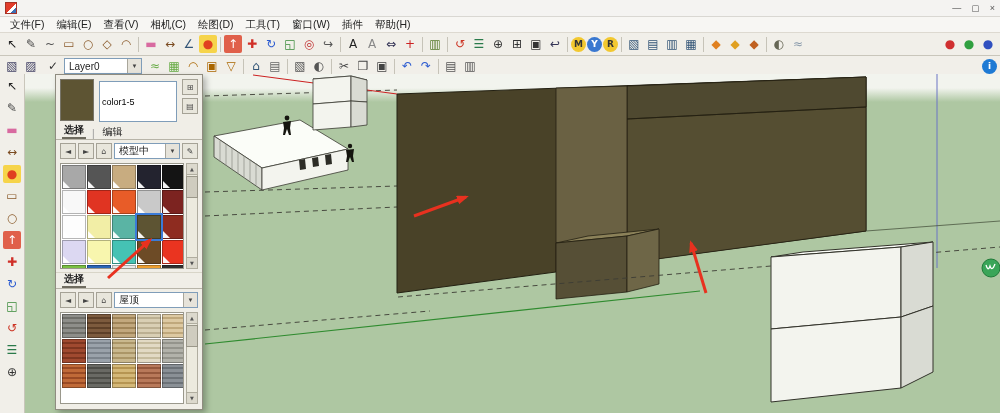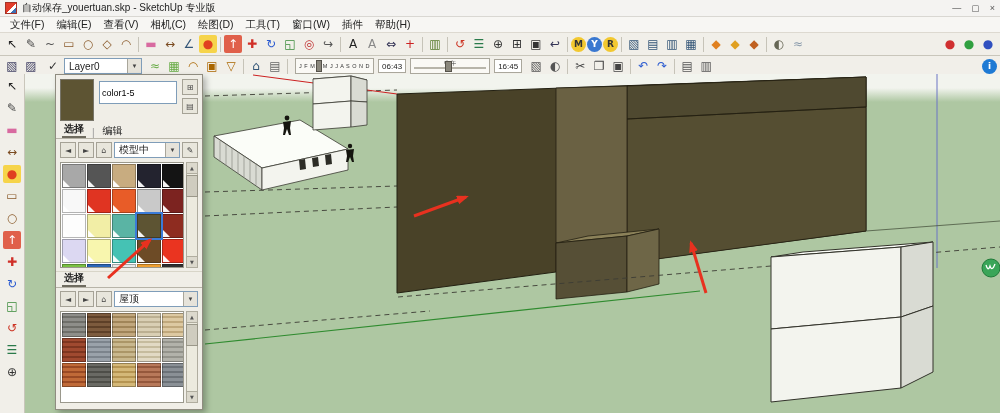--- a/index.html
+++ b/index.html
@@ -60,21 +60,21 @@
   .viewport svg{display:block}
 
   
   .panel{position:absolute;left:55px;top:74px;width:146px;height:334px;background:#f0eee7;
          border:1px solid #8f8c80;box-shadow:3px 3px 6px rgba(0,0,0,.28);z-index:10;font-size:10px}
   .panel-title{height:14px;background:linear-gradient(#eceade,#d7d4c6);border-bottom:1px solid #b7b4a8;
                display:flex;align-items:center;padding:0 4px;font-size:10px;color:#222}
   .prevrow{display:flex;padding:4px 4px 2px 4px;gap:5px;align-items:flex-start}
   .preview{width:40px;height:40px;border:1px solid #777468}
   .prevcol{flex:1;padding-top:2px}
-  .matname{width:72px;height:13px;border:1px solid #7f9db9;font-size:9px;padding:4px 2px;
+  .matname{width:72px;height:13px;border:1px solid #7f9db9;font-size:9px;padding:13px 2px;
            font-family:"Liberation Sans",sans-serif}
   .prevbtns{display:flex;flex-direction:column;gap:3px}
   .sbtn{width:14px;height:14px;border:1px solid #a5a296;background:#e8e6dc;display:inline-flex;
         align-items:center;justify-content:center;font-size:8px;color:#444;
         font-family:"DejaVu Sans",sans-serif;flex:0 0 auto}
   .tabsrow{height:15px;display:flex;align-items:flex-end;gap:6px;padding:0 6px;border-bottom:1px solid #b7b4a8}
   .ptab{font-size:10px;color:#222;padding:0 2px}
   .ptab.active{font-weight:bold;border-bottom:2px solid #6f6c60}
   .tabsep{color:#999}
   .navrow{height:18px;display:flex;align-items:center;gap:2px;padding:2px 4px}
@@ -103,21 +103,20 @@
             border-top:1px solid #d8d5c8;margin-top:2px}
 
   
   .overlay{position:absolute;left:0;top:0;z-index:50;pointer-events:none}
 </style>
 </head>
 <body>
 
 <div class="titlebar">
   <span class="app-icon"></span>
-  <span>自动保存_youertuan.skp - SketchUp 专业版</span>
   <span class="win-controls">
     <span>—</span>
     <span>▢</span>
     <span>×</span>
   </span>
 </div>
 
 <div class="menubar">
     <span class="menu-item">文件(F)</span>
     <span class="menu-item">编辑(E)</span>
@@ -202,33 +201,20 @@
       <span class="tbicon" title="sandbox-from-contours-icon" style="color: rgb(102, 170, 68);">≈</span>
       <span class="tbicon" title="sandbox-from-scratch-icon" style="color: rgb(102, 170, 68);">▦</span>
       <span class="tbicon" title="smoove-icon" style="color: rgb(170, 102, 0);">◠</span>
       <span class="tbicon" title="stamp-icon" style="color: rgb(170, 102, 0);">▣</span>
       <span class="tbicon" title="drape-icon" style="color: rgb(170, 102, 0);">▽</span>
       <span class="tbsep"></span>
       <span class="tbicon" title="add-building-icon" style="color: rgb(51, 85, 119);">⌂</span>
       <span class="tbicon" title="section-slice-icon" style="color: rgb(102, 102, 102);">▤</span>
       <span class="tbsep"></span>
     </span>
-  <span class="shadowbox">
-    <span class="months">
-      <span>J F M A M J J A S O N D</span>
-      <span class="mthumb"></span>
-    </span>
-    <span class="timebox">06:43</span>
-    <span class="tslider">
-      <span class="tlabel">中午</span>
-      <span class="track"></span>
-      <span class="thumb"></span>
-    </span>
-    <span class="timebox">16:45</span>
-  </span>
   <span class="tbgroup" style="flex:1">
       <span class="tbicon" title="shadow-display-icon" style="color: rgb(85, 85, 85);">▧</span>
       <span class="tbicon" title="shadow-dialog-icon" style="color: rgb(85, 85, 85);">◐</span>
       <span class="tbsep"></span>
       <span class="tbicon" title="cut-icon" style="color: rgb(68, 68, 68);">✂</span>
       <span class="tbicon" title="copy-icon" style="color: rgb(68, 68, 68);">❐</span>
       <span class="tbicon" title="paste-icon" style="color: rgb(68, 68, 68);">▣</span>
       <span class="tbsep"></span>
       <span class="tbicon" title="undo-icon" style="color: rgb(42, 90, 208);">↶</span>
       <span class="tbicon" title="redo-icon" style="color: rgb(42, 90, 208);">↷</span>

